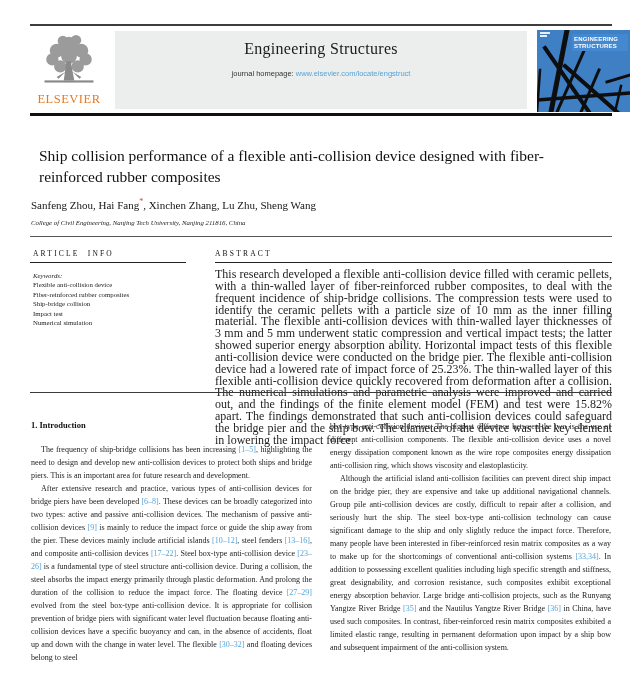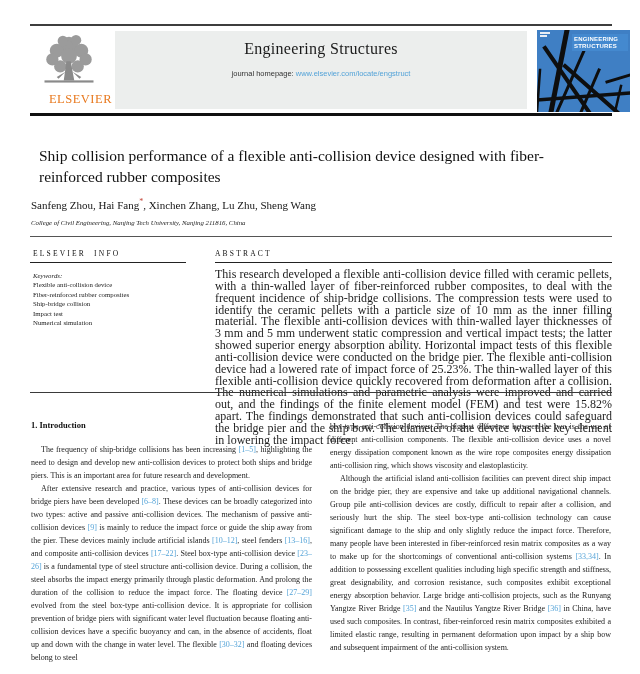--- a/index.html
+++ b/index.html
@@ -20,21 +20,21 @@
   
   .mast-center {
     position:absolute; left:115px; top:31px; width:412px; height:78px;
     background:#eceeed; text-align:center;
   }
   .contents-line { margin-top:8px; font-size:7.5px; color:#222; }
   .journal-name { margin-top:9px; font-size:16px; color:#1a1a1a; letter-spacing:.3px; }
   .homepage-line { margin-top:11px; font-family:"Liberation Sans",sans-serif; font-size:7.5px; font-weight:normal; color:#333; }
   .link { color:#54a3d8; text-decoration:none; cursor:pointer; }
 
-  .elsevier { position:absolute; left:26px; top:33px; width:86px; height:76px; text-align:right; cursor:pointer; }
+  .elsevier { position:absolute; left:26px; top:33px; width:86px; height:76px; text-align:center; cursor:pointer; }
   .elsevier svg { display:block; margin:0 auto; }
   .els-word { font-size:12.5px; color:#e8791e; letter-spacing:.5px; margin-top:1px; }
 
   .cover { position:absolute; left:537px; top:30px; width:93px; height:82px; background:#3f7fc4; overflow:hidden; cursor:pointer; }
   .cover-mark { position:absolute; left:3px; top:2px; width:10px; height:1.5px; background:#e8eef5; }
   .cover-mark2 { top:5px; width:7px; }
   .cover-label {
     position:absolute; right:2px; top:4px; width:52px; padding:2px 2px;
     background:#4489cf; color:#ffffff; font-family:"Liberation Sans",sans-serif;
     font-size:6px; font-weight:bold; line-height:6.5px; letter-spacing:.2px; text-align:left;
@@ -134,21 +134,21 @@
 
   <h1 class="title">Ship collision performance of a flexible anti-collision device designed with fiber-reinforced rubber composites</h1>
 
   <div class="authors">
     <span><span>Sanfeng Zhou</span><sup class="marker"></sup><span>, </span></span><span><span>Hai Fang</span><sup class="marker">*</sup><span>, </span></span><span><span>Xinchen Zhang</span><sup class="marker"></sup><span>, </span></span><span><span>Lu Zhu</span><sup class="marker"></sup><span>, </span></span><span><span>Sheng Wang</span><sup class="marker"></sup><span></span></span>
   </div>
 
   <div class="affiliation">College of Civil Engineering, Nanjing Tech University, Nanjing 211816, China</div>
   <div class="rule rule-affil"></div>
 
-  <div class="info-head head-left">ELSEVIER INFO</div>
+  <div class="info-head head-left">ARTICLE INFO</div>
   <div class="head-rule head-rule-left"></div>
   <div class="info-head head-right">ABSTRACT</div>
   <div class="head-rule head-rule-right"></div>
 
   <div class="keywords">
     <div class="kw-label">Keywords:</div>
     <div>Flexible anti-collision device</div>
     <div>Fiber-reinforced rubber composites</div>
     <div>Ship-bridge collision</div>
     <div>Impact test</div>

